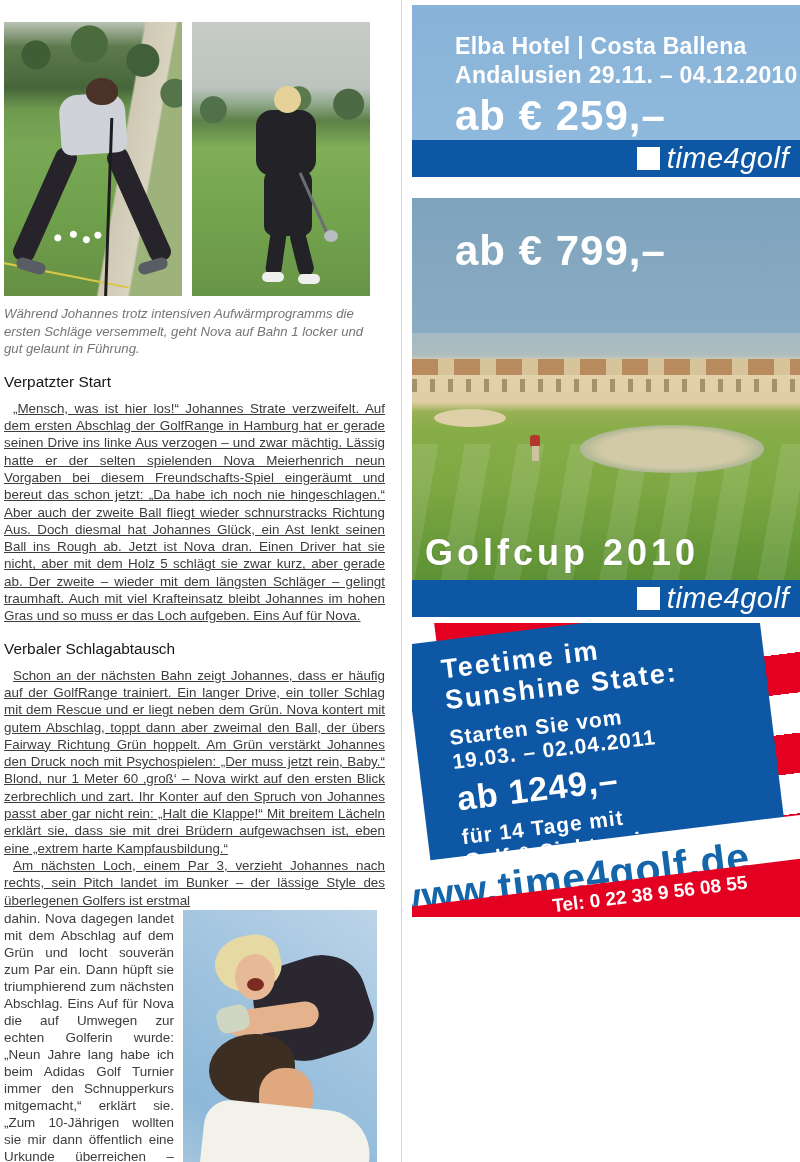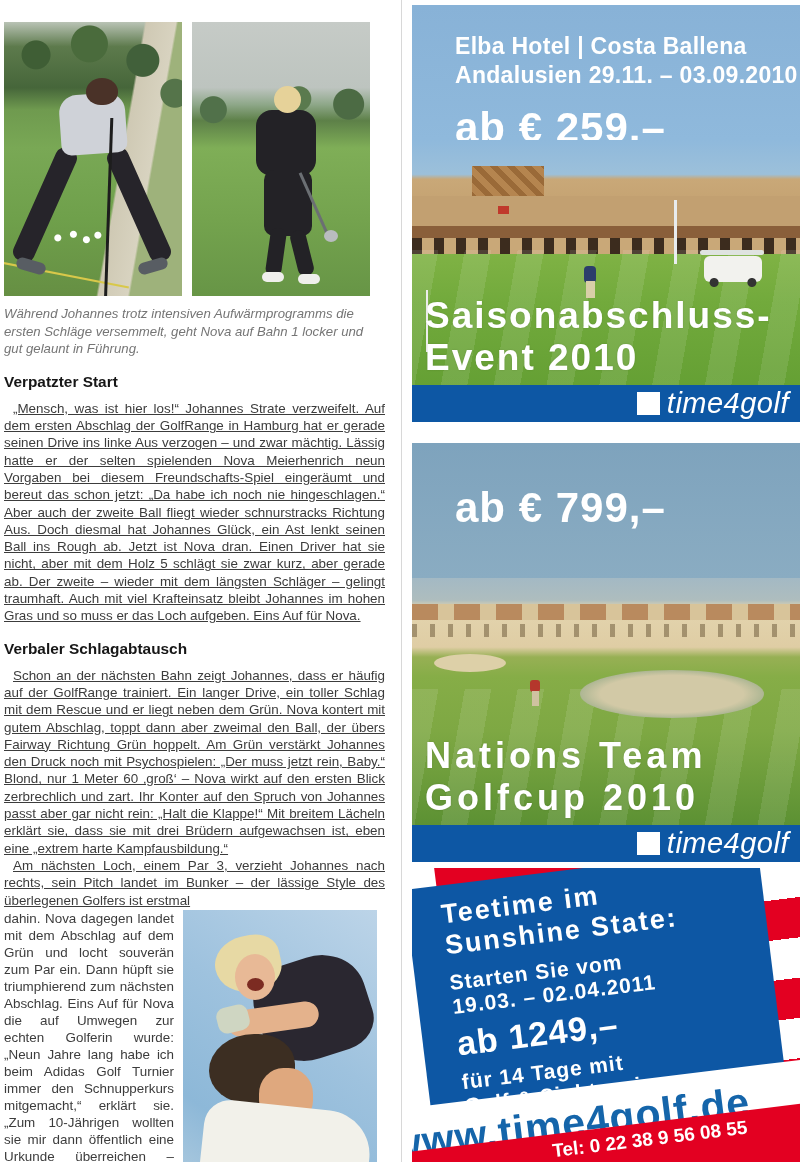--- a/index.html
+++ b/index.html
@@ -44,21 +44,21 @@
   .p2-pants{position:absolute;left:72px;top:148px;width:48px;height:66px;background:#232226;border-radius:10px;}
   .p2-leg-l{position:absolute;left:76px;top:206px;width:16px;height:48px;background:#232226;border-radius:7px;transform:rotate(8deg);}
   .p2-leg-r{position:absolute;left:102px;top:208px;width:16px;height:46px;background:#232226;border-radius:7px;transform:rotate(-14deg);}
   .p2-shoe-l{position:absolute;left:70px;top:250px;width:22px;height:10px;background:#efefec;border-radius:5px;}
   .p2-shoe-r{position:absolute;left:106px;top:252px;width:22px;height:10px;background:#efefec;border-radius:5px;}
   .p2-club{position:absolute;left:120px;top:148px;width:3px;height:66px;background:#6b6f73;transform:rotate(-24deg);}
   .p2-clubhead{position:absolute;left:132px;top:208px;width:14px;height:12px;background:#b9bcc0;border-radius:50%;}
 
   .caption{margin-top:9px;font-style:italic;font-size:13.2px;line-height:17.6px;color:#757575;}
 
-  h2.sec{margin:15px 0 9px 0;font-size:15.4px;line-height:18px;color:#161616;font-weight:bold;}
+  h2.sec{margin:15px 0 9px 0;font-size:15.4px;line-height:18px;color:#161616;font-weight:normal;}
   p.body{margin:0;font-size:13.4px;line-height:17.3px;text-align:justify;color:#3c3c3c;text-indent:9px;text-decoration:underline;}
   .wrap-row{display:flex;margin-top:1px;}
   .narrow{width:170px;flex:none;font-size:13.4px;line-height:17px;text-align:justify;color:#3c3c3c;}
   #photo3{width:194px;height:321px;margin-left:9px;background:
      linear-gradient(215deg,#bcd4e8 0%,#9ec2de 40%,#8db8d8 70%,#bdd3e2 100%);}
   .p3-w-shirt{position:absolute;left:74px;top:48px;width:112px;height:100px;background:#2a2730;border-radius:34% 42% 30% 42%;transform:rotate(-18deg);}
   .p3-w-hair{position:absolute;left:32px;top:26px;width:66px;height:56px;background:#e7d9a4;border-radius:52% 42% 46% 56%;transform:rotate(-12deg);}
   .p3-w-face{position:absolute;left:52px;top:44px;width:40px;height:46px;background:#e8b996;border-radius:50%;}
   .p3-mouth{position:absolute;left:64px;top:68px;width:17px;height:13px;background:#7c2b22;border-radius:50%;}
   .p3-w-arm{position:absolute;left:44px;top:96px;width:92px;height:26px;background:#e4b28c;border-radius:13px;transform:rotate(-8deg);}
@@ -67,21 +67,21 @@
   .p3-m-face{position:absolute;left:76px;top:158px;width:54px;height:58px;background:#dfa87e;border-radius:45%;}
   .p3-m-shirt{position:absolute;left:16px;top:196px;width:168px;height:140px;background:#f2f1ea;border-radius:26px 44px 0 0;transform:rotate(6deg);}
 
   
   .right-col{position:absolute;left:412px;top:5px;width:388px;}
   .ad{position:relative;overflow:hidden;}
   .ad-head{height:135px;box-sizing:border-box;padding:27px 0 0 43px;}
   .ad1 .ad-head{background:linear-gradient(180deg,#88b2d7 0%,#8fb9dc 100%);}
   .ad2 .ad-head{background:linear-gradient(180deg,#7ea3bd 0%,#8aacc2 100%);}
   .ad-title{color:#fff;font-weight:bold;font-size:23px;line-height:29px;letter-spacing:0.3px;}
-  .ad-price{color:#fff;font-weight:bold;font-size:42px;line-height:44px;letter-spacing:1px;margin-left:-18px;padding-left:18px;margin-top:16px;}
+  .ad-price{color:#fff;font-weight:bold;font-size:42px;line-height:44px;letter-spacing:1px;margin-left:-18px;padding-left:18px;margin-top:4px;}
   .ad-photo{position:relative;}
   .ad1 .ad-photo{height:245px;background:
      linear-gradient(180deg,#8fb9dc 0%,#9cc0da 14%,#c9a878 16%,#bf9c6a 38%,#8fb860 42%,#7fb244 47%,#72aa3c 66%,#65a034 100%);}
   .ad2 .ad-photo{height:247px;background:
      linear-gradient(180deg,#a3b9c4 0%,#aebdbe 9%,#e3d4ae 12%,#dfcda4 28%,#97b054 32%,#86ad47 40%,#7ea843 62%,#5c9133 100%);}
   .grass-stripes{position:absolute;left:0;bottom:0;width:100%;height:55%;
      background:repeating-linear-gradient(100deg,rgba(255,255,255,0.10) 0 26px,transparent 26px 52px);}
   .b1-tower{position:absolute;left:60px;top:26px;width:72px;height:76px;
      background:repeating-linear-gradient(45deg,#b5854f 0 6px,#9a6a38 6px 12px);}
   .b1-block{position:absolute;left:0;top:56px;width:388px;height:30px;background:#c2a071;}
@@ -187,41 +187,22 @@
         <div class="p3-m-shirt"></div>
       </div>
     </div>
   </div>
 
   <div class="right-col">
 
     <div class="ad ad1">
       <div class="ad-head">
         <div class="ad-title">Elba Hotel | Costa Ballena</div>
-        <div class="ad-title">Andalusien 29.11. – 03.09.2010</div>
+        <div class="ad-title">Andalusien 29.11. – 04.12.2010</div>
         <div class="ad-price">ab € 259,–</div>
-      </div>
-      <div class="ad-photo">
-        <div class="b1-tower"></div>
-        <div class="b1-block"></div>
-        <div class="b1-balcony"></div>
-        <div class="b1-arches"></div>
-        <div class="flag1"></div>
-        <div class="pole1"></div>
-        <div class="grass-stripes"></div>
-        <div class="stick1"></div>
-        <div class="golfer1-torso"></div>
-        <div class="golfer1-legs"></div>
-        <div class="cart1-top"></div>
-        <div class="cart1"></div>
-        <div class="cart1-wheels"></div>
-        <div class="ad-event">
-          <div>Saisonabschluss-</div>
-          <div>Event 2010</div>
-        </div>
       </div>
       <div class="brandbar">
         <div class="brand-square"></div>
         <div class="brand-text">time4golf</div>
       </div>
     </div>
 
     <div class="gap1"></div>
 
     <div class="ad ad2">
@@ -230,21 +211,20 @@
       </div>
       <div class="ad-photo">
         <div class="b2-roofs"></div>
         <div class="b2-windows"></div>
         <div class="grass-stripes"></div>
         <div class="bunker2"></div>
         <div class="pond2"></div>
         <div class="golfer2-shirt"></div>
         <div class="golfer2-pants"></div>
         <div class="ad-event">
-          <div>Nations Team</div>
           <div>Golfcup 2010</div>
         </div>
       </div>
       <div class="brandbar">
         <div class="brand-square"></div>
         <div class="brand-text">time4golf</div>
       </div>
     </div>
 
     <div class="gap2"></div>

